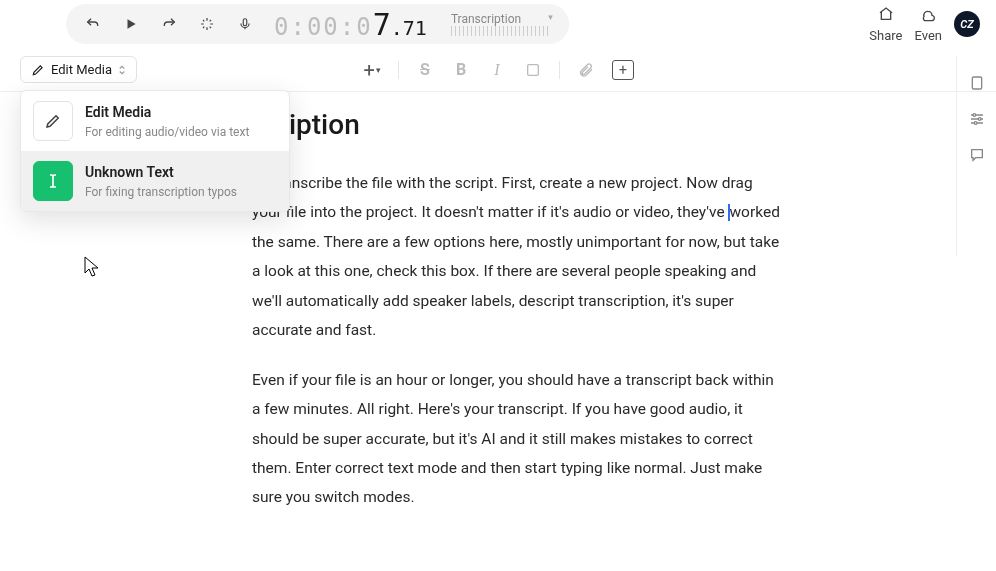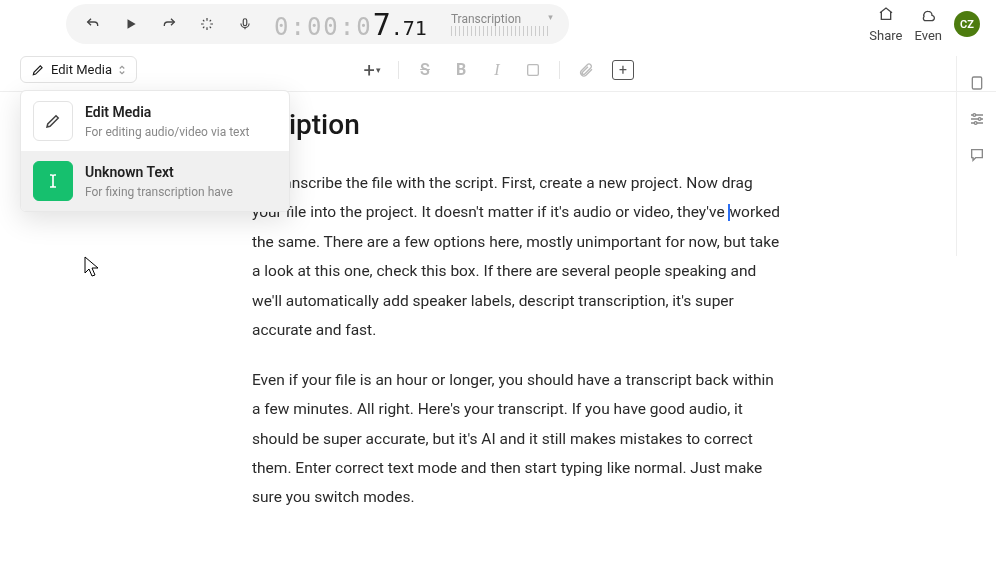--- a/index.html
+++ b/index.html
@@ -80,27 +80,28 @@
     gap: 6px;
     font-size: 13px;
     color: #444;
     cursor: pointer;
     flex-direction: column;
   }
   .avatar {
     width: 26px;
     height: 26px;
     border-radius: 50%;
-    background: #4d7c0f;
+    background: #0f172a;
     color: #fff;
     font-size: 11px;
     font-weight: 600;
     display: flex;
     align-items: center;
     justify-content: center;
+    font-style: italic;
   }
 
   
   .toolbar {
     display: flex;
     align-items: center;
     height: 44px;
     padding: 0 20px;
     border-bottom: 1px solid #eee;
     position: relative;
@@ -396,21 +397,21 @@
     </div>
   </div>
   <div class="dd-item hovered">
     <div class="dd-icon green">
       <svg width="18" height="20" viewBox="0 0 24 24" fill="none" stroke="currentColor" stroke-width="2.2">
           <path d="M8 4h2a2 2 0 012 2M16 4h-2a2 2 0 00-2 2M12 6v12M8 20h2a2 2 0 002-2M16 20h-2a2 2 0 01-2-2"></path>
         </svg>
     </div>
     <div class="dd-text">
       <div class="title">Unknown Text</div>
-      <div class="sub">For fixing transcription have</div>
+      <div class="sub">For fixing transcription typos</div>
     </div>
   </div>
 </div>
 
 <div class="mouse">
   <svg width="18" height="22" viewBox="0 0 18 22">
       <path d="M1 1l0 16 4-4 3 7 3-1-3-7 6 0z" fill="#fff" stroke="#000" stroke-width="1"></path>
     </svg>
 </div>
 

